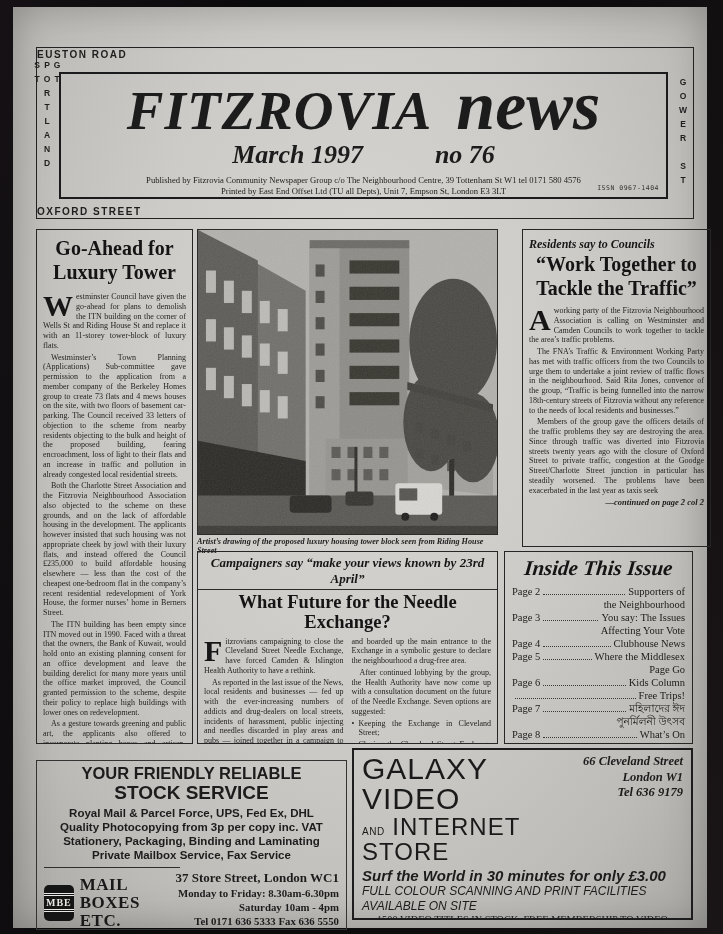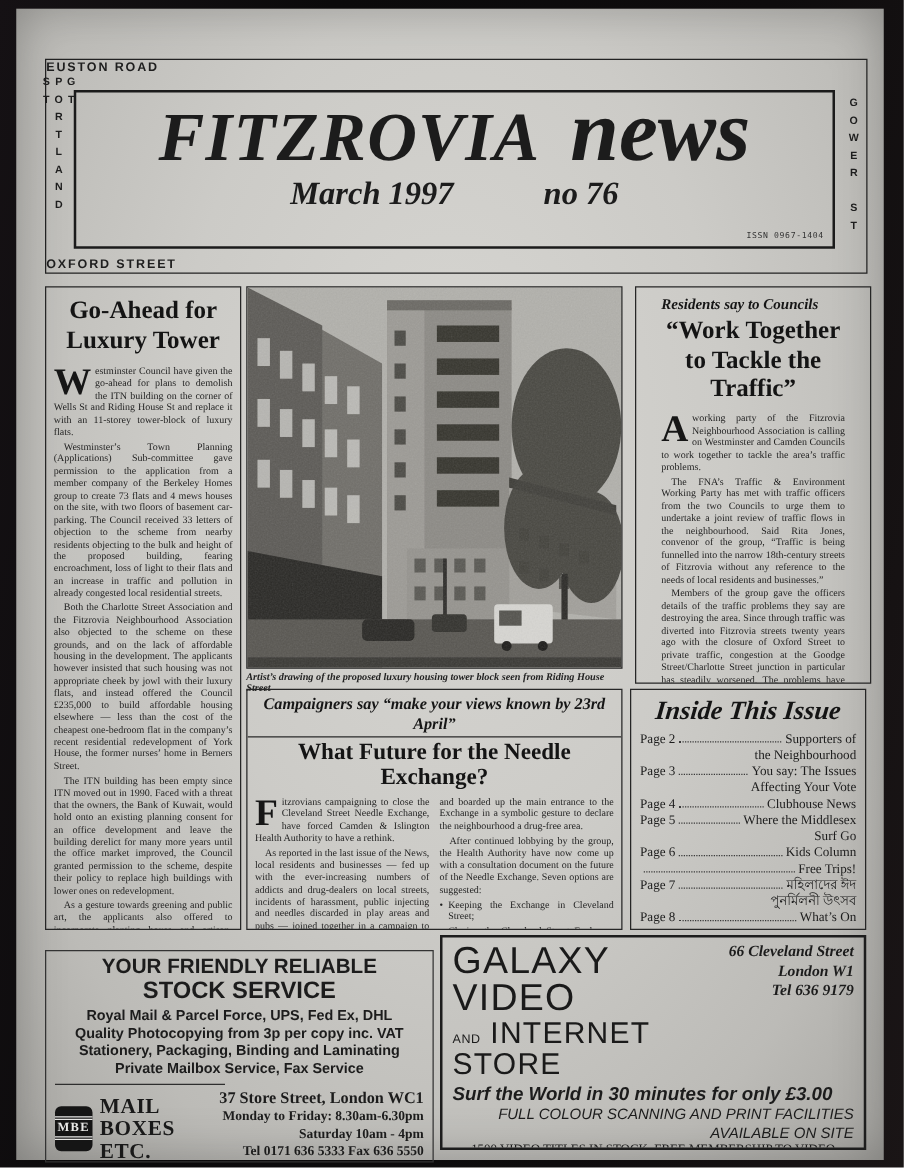--- a/index.html
+++ b/index.html
@@ -49,21 +49,21 @@
   .caption{position:absolute;left:184px;top:530px;width:301px;font:italic 600 8.2px "Liberation Serif",serif;color:#222;}
   
   .needle{left:184px;top:544px;width:301px;height:193px;padding:3px 6px;}
   .needle .kick{display:block;text-align:center;font-size:13px;border-bottom:1px solid #2a2a2a;padding-bottom:2px;margin:0 -6px 2px;padding-left:6px;padding-right:6px;}
   .needle .hl{font-size:18.5px;line-height:1.1;margin:1px 0 4px;}
   .cols{display:flex;gap:8px;}
   .cols .col{flex:1;min-width:0;}
   .bullet{display:flex;text-indent:0!important;}
   .bmark{flex:0 0 7px;}
   
-  .traffic{left:495px;top:222px;width:189px;height:318px;padding:4px 20px;}
+  .traffic{left:509px;top:222px;width:189px;height:318px;padding:4px 6px;}
   .traffic .hl{font-size:20px;line-height:1.18;text-align:center;margin:1px 0 6px;}
   .traffic .kick{font-size:12px;}
   
   .inside{left:491px;top:544px;width:189px;height:193px;padding:3px 7px;}
   .insideTitle{font:italic 700 21px "Liberation Serif",serif;text-align:center;transform:skewX(-6deg);margin:1px 0 4px;color:#141414;}
   .insideRow{display:flex;align-items:baseline;font:400 10.5px "Liberation Serif",serif;line-height:13px;color:#1c1c1c;}
   .insideRow .pg{white-space:nowrap;}
   .insideRow .lead{flex:1;border-bottom:1.6px dotted #3a3a3a;margin:0 3px 2px;}
   .insideRow .txt{white-space:nowrap;}
   .insideRow.cont{justify-content:flex-end;}
@@ -84,21 +84,21 @@
   .addr{font:700 13px "Liberation Serif",serif;}
   .hrs{font:700 10.8px "Liberation Serif",serif;line-height:1.3;}
   .galaxy{left:339px;top:741px;width:341px;height:172px;border:2.2px solid #1d1d1d;padding:4px 8px;}
   .gHead{display:flex;}
   .gTitles{flex:1;}
   .gT1{font:400 30px "Liberation Sans",sans-serif;letter-spacing:1px;line-height:1;color:#1a1a1a;}
   .gT2{font:400 24px "Liberation Sans",sans-serif;letter-spacing:1px;line-height:1.05;color:#1a1a1a;}
   .gT2 .and{font-size:10px;letter-spacing:.5px;}
   .gAddr{flex:0 0 auto;text-align:right;font:italic 700 12.5px "Liberation Serif",serif;line-height:1.25;}
   .gSurf{font:italic 700 15px "Liberation Sans",sans-serif;margin-top:3px;}
-  .gFac{font:italic 400 12px "Liberation Sans",sans-serif;text-align:right;line-height:1.2;}
+  .gFac{font:italic 400 12px "Liberation Sans",sans-serif;text-align:left;line-height:1.2;}
   .gLine{font:400 10.3px "Liberation Serif",serif;text-align:center;line-height:1.3;}
 </style>
 </head>
 <body>
 
 <div class="paper">
 
   <div class="mastOuter">
     <div class="streetTop">EUSTON ROAD</div>
     <div class="streetBottom">OXFORD STREET</div>
@@ -110,20 +110,24 @@
     </div>
 
     <div class="mastInner">
       <div class="titleRow">
         <span class="titleMain">FITZROVIA</span>
         <span class="titleNews">news</span>
       </div>
       <div class="dateRow">
         <span>March 1997</span>
         <span>no 76</span>
+      </div>
+      <div class="pubLines">
+        <div>Published by Fitzrovia Community Newspaper Group c/o The Neighbourhood Centre, 39 Tottenham St W1  tel 0171 580 4576</div>
+        <div>Printed by East End Offset Ltd (TU all Depts), Unit 7, Empson St, London E3 3LT</div>
       </div>
       <div class="issn">ISSN 0967-1404</div>
     </div>
   </div>
 
   <div class="box luxury">
     <div class="hl">Go-Ahead for Luxury Tower</div>
     <div class="bt">
       <p class="first"><span class="dropcap">W</span><span>estminster Council have given the go-ahead for plans to demolish the ITN building on the corner of Wells St and Riding House St and replace it with an 11-storey tower-block of luxury flats.</span></p>
       <p>Westminster’s Town Planning (Applications) Sub-committee gave permission to the application from a member company of the Berkeley Homes group to create 73 flats and 4 mews houses on the site, with two floors of basement car-parking.  The Council received 33 letters of objection to the scheme from nearby residents objecting to the bulk and height of the proposed building, fearing encroachment, loss of light to their flats and an increase in traffic and pollution in already congested local residential streets.</p>
@@ -286,21 +290,21 @@
         <span class="pg">Page 4</span>
         <span class="lead"></span>
         <span class="txt">Clubhouse News</span>
       </div>
     <div class="insideRow">
         <span class="pg">Page 5</span>
         <span class="lead"></span>
         <span class="txt">Where the Middlesex</span>
       </div>
     <div class="insideRow cont">
-        <span class="txt">Surf Go</span>
+        <span class="txt">Page Go</span>
       </div>
     <div class="insideRow">
         <span class="pg">Page 6</span>
         <span class="lead"></span>
         <span class="txt">Kids Column</span>
       </div>
     <div class="insideRow">
         <span class="lead"></span>
         <span class="txt">Free Trips!</span>
       </div>

